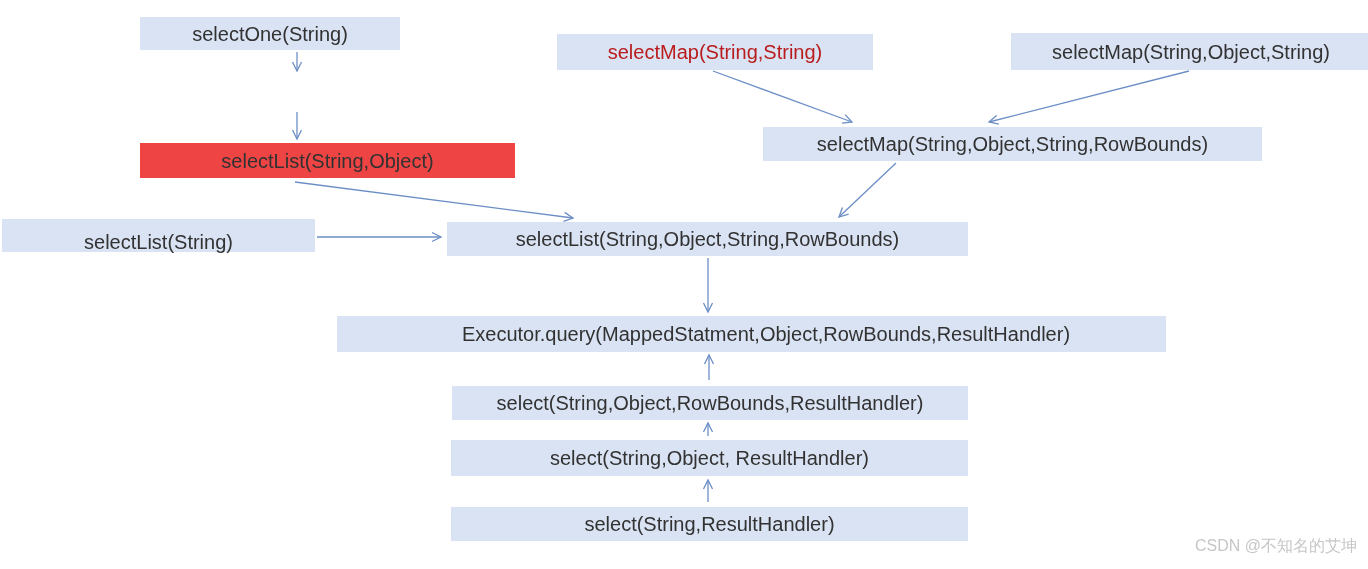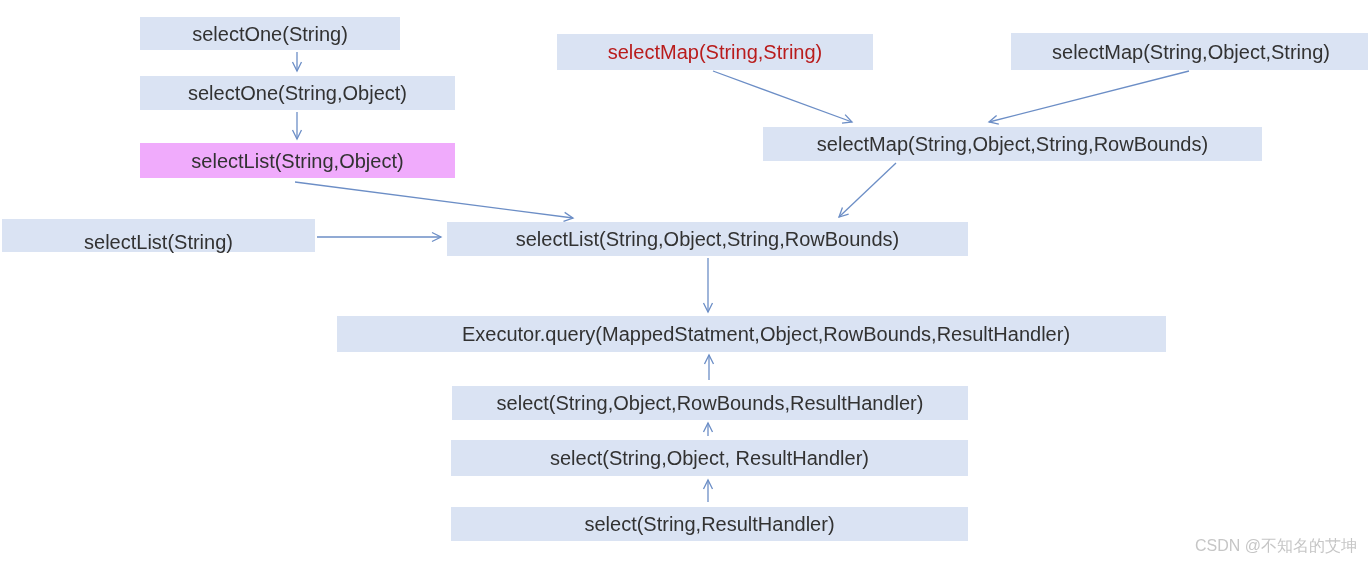--- a/index.html
+++ b/index.html
@@ -62,24 +62,21 @@
       <line x1="896" y1="163" x2="839" y2="217" stroke="#6c8ec6" stroke-width="1.3" marker-end="url(#arrowhead)"></line>
       <line x1="708" y1="258" x2="708" y2="312" stroke="#6c8ec6" stroke-width="1.3" marker-end="url(#arrowhead)"></line>
       <line x1="709" y1="380" x2="709" y2="355" stroke="#6c8ec6" stroke-width="1.3" marker-end="url(#arrowhead)"></line>
       <line x1="708" y1="436" x2="708" y2="423" stroke="#6c8ec6" stroke-width="1.3" marker-end="url(#arrowhead)"></line>
       <line x1="708" y1="502" x2="708" y2="480" stroke="#6c8ec6" stroke-width="1.3" marker-end="url(#arrowhead)"></line>
     </svg>
   <div class="watermark">CSDN @不知名的艾坤</div>
 <div class="node" style="left: 140px; top: 17px; width: 260px; height: 33px; background: rgb(218, 227, 243); color: rgb(50, 50, 50);">
       <span>selectOne(String)</span>
     </div>
-    <div class="node" style="left: 140px; top: 76px; width: 315px; height: 34px; background: rgb(218, 227, 243); color: rgb(50, 50, 50);">
-      <span>selectOne(String,Object)</span>
-    </div>
-    <div class="node" style="left: 140px; top: 143px; width: 315px; height: 35px; background: #f0abfc; color: rgb(50, 50, 50);">
+    <div class="node" style="left: 140px; top: 143px; width: 375px; height: 35px; background: #ef4444; color: rgb(50, 50, 50);">
       <span>selectList(String,Object)</span>
     </div>
     <div class="node" style="left: 557px; top: 34px; width: 316px; height: 36px; background: rgb(218, 227, 243); color: #b91c1c;">
       <span>selectMap(String,String)</span>
     </div>
     <div class="node" style="left: 997px; top: 33px; width: 360px; height: 37px; background: rgb(218, 227, 243); color: rgb(50, 50, 50); margin-left: 14px;">
       <span>selectMap(String,Object,String)</span>
     </div>
     <div class="node" style="left: 763px; top: 127px; width: 499px; height: 34px; background: rgb(218, 227, 243); color: rgb(50, 50, 50);">
       <span>selectMap(String,Object,String,RowBounds)</span>

